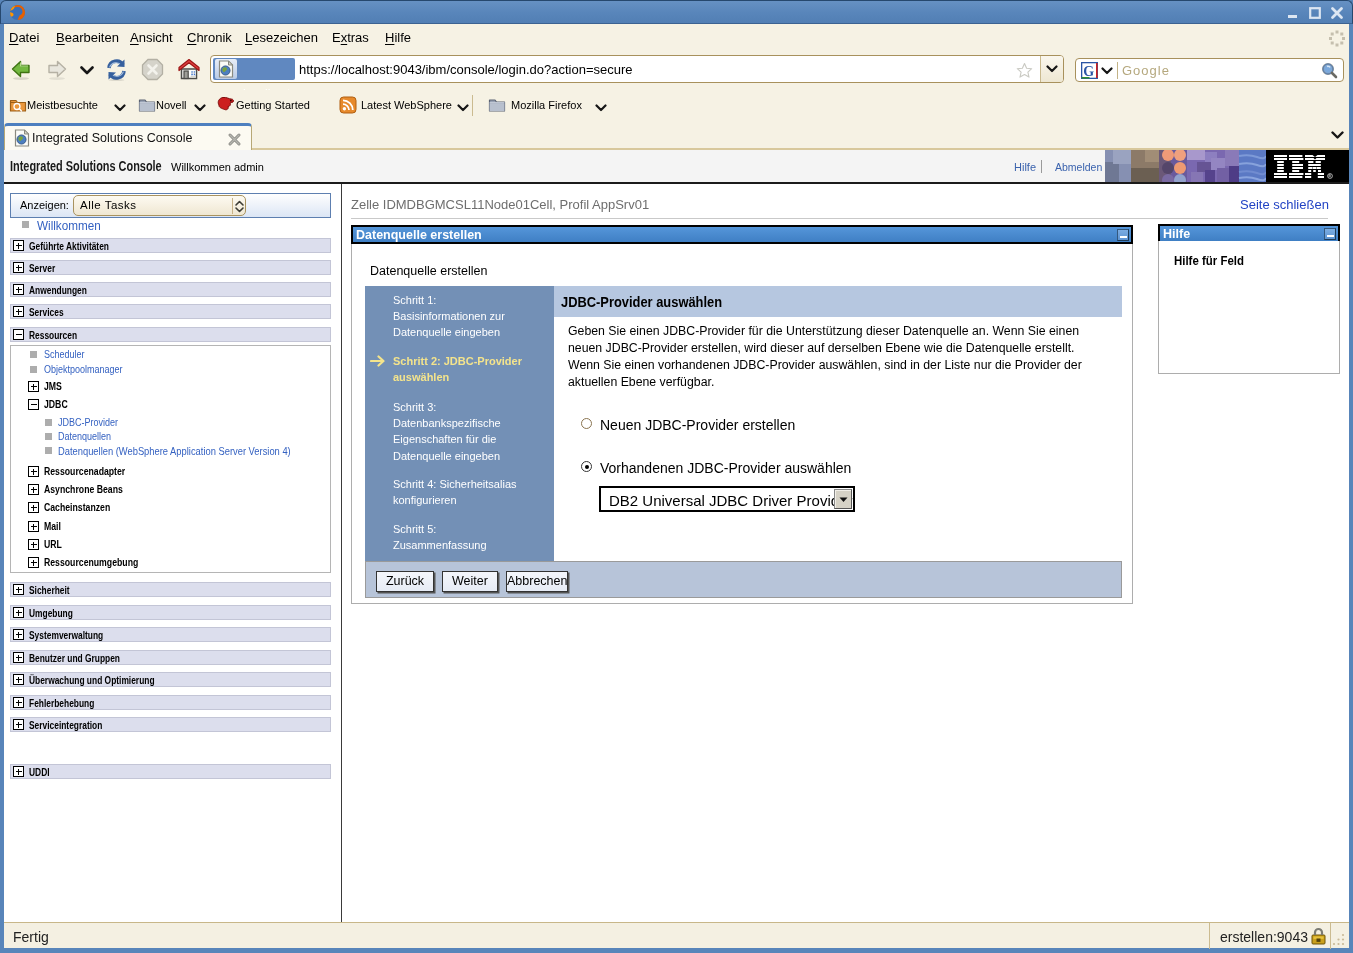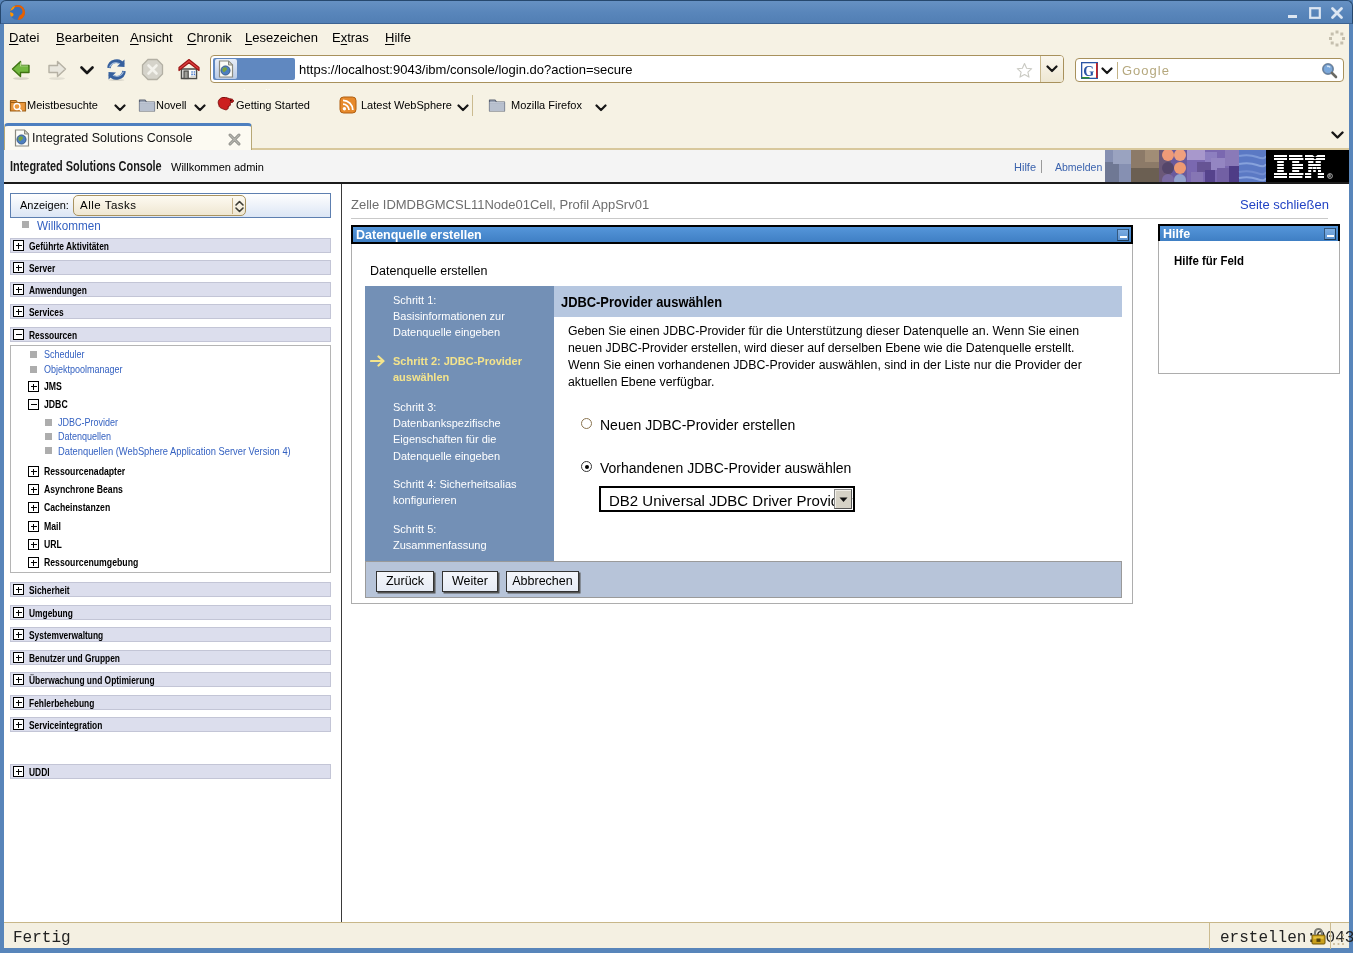--- a/index.html
+++ b/index.html
@@ -110,21 +110,21 @@
 .radio.on { border-color:#333; }
 .radio.on i { position:absolute; left:2.5px; top:2.5px; width:4px; height:4px; border-radius:50%; background:#000; }
 .rlabel { position:absolute; font-size:14px; color:#000; }
 
 
 #hpanel { position:absolute; left:1154px; top:91px; width:182px; height:133px;
   background:#fff; border:1px solid #adadad; border-top:none; }
 
 
 #statusbar { position:absolute; left:0; top:898px; width:1345px; height:26px;
-  background:#f4f0e2; border-top:1px solid #c8b789; font-size:16px; color:#222;font-family:Liberation Mono, monospace; }
+  background:#f4f0e2; border-top:1px solid #c8b789; font-size:14px; color:#222; }
 </style>
 </head>
 <body>
 <div id="titlebar">
   <svg class="abs" style="left:8px;top:3px" width="17" height="17" viewBox="0 0 17 17">
     <circle cx="8.5" cy="8.5" r="7.6" fill="#3a6fb7"></circle>
     <path d="M8.5 1 C13 1 16 4.5 16 8.5 C16 13 12.5 16 8.5 16 C10 13.5 9.5 12 11.5 11 C13.5 10 14 7.5 13 5.5 C12 3.5 10.5 3 8.5 3 C6.5 3 5.5 4 4.5 3.5 C5.5 1.8 7 1 8.5 1 Z" fill="#e66000"></path>
     <path d="M1.2 7 C2 4 4 2 6.5 1.5 C5 3 5.5 4.5 4 5.5 C2.8 6.3 2 6.5 1.2 7 Z" fill="#ff9500"></path>
     <path d="M2 12.5 C1.2 11 1 9.5 1.2 8 C2.5 9 4 8.5 4.5 10.2 C4.9 11.6 3.5 12.5 2 12.5 Z" fill="#ff9500"></path>
   </svg>
@@ -576,21 +576,21 @@
           <span class="abs" style="left:8px;top:4px;font-size:15px;white-space:nowrap">DB2 Universal JDBC Driver Provider</span>
           <div class="abs" style="right:1px;top:1px;width:18px;height:20px;background:#d6d2c6;border:1px solid #888;border-right-color:#555;border-bottom-color:#555;box-shadow:inset 1px 1px 0 #f2efe8">
             <svg class="abs" style="left:4px;top:7px" width="9" height="6" viewBox="0 0 9 6">
                 <path d="M0.5 0.5 L4.5 5 L8.5 0.5 Z" fill="#111"></path>
               </svg>
           </div>
         </div>
         <div id="wbar">
           <span class="wbtn" style="left:10px;width:58px">Zurück</span>
           <span class="wbtn" style="left:76px;width:56px">Weiter</span>
-          <span class="wbtn" style="left:140px;width:73px">Abbrechen</span>
+          <span class="wbtn" style="left:140px;width:62px">Abbrechen</span>
         </div>
       </div>
       <div class="ptitle" style="left:1154px;top:74px;width:182px">
         <span class="t">Hilfe</span>
         <span class="pmin">
             <i></i>
           </span>
       </div>
       <div id="hpanel">
         <div class="abs" style="left:15px;top:12px;font-size:13px;font-weight:bold;transform:scaleX(0.88);transform-origin:left;white-space:nowrap">Hilfe für Feld</div>

